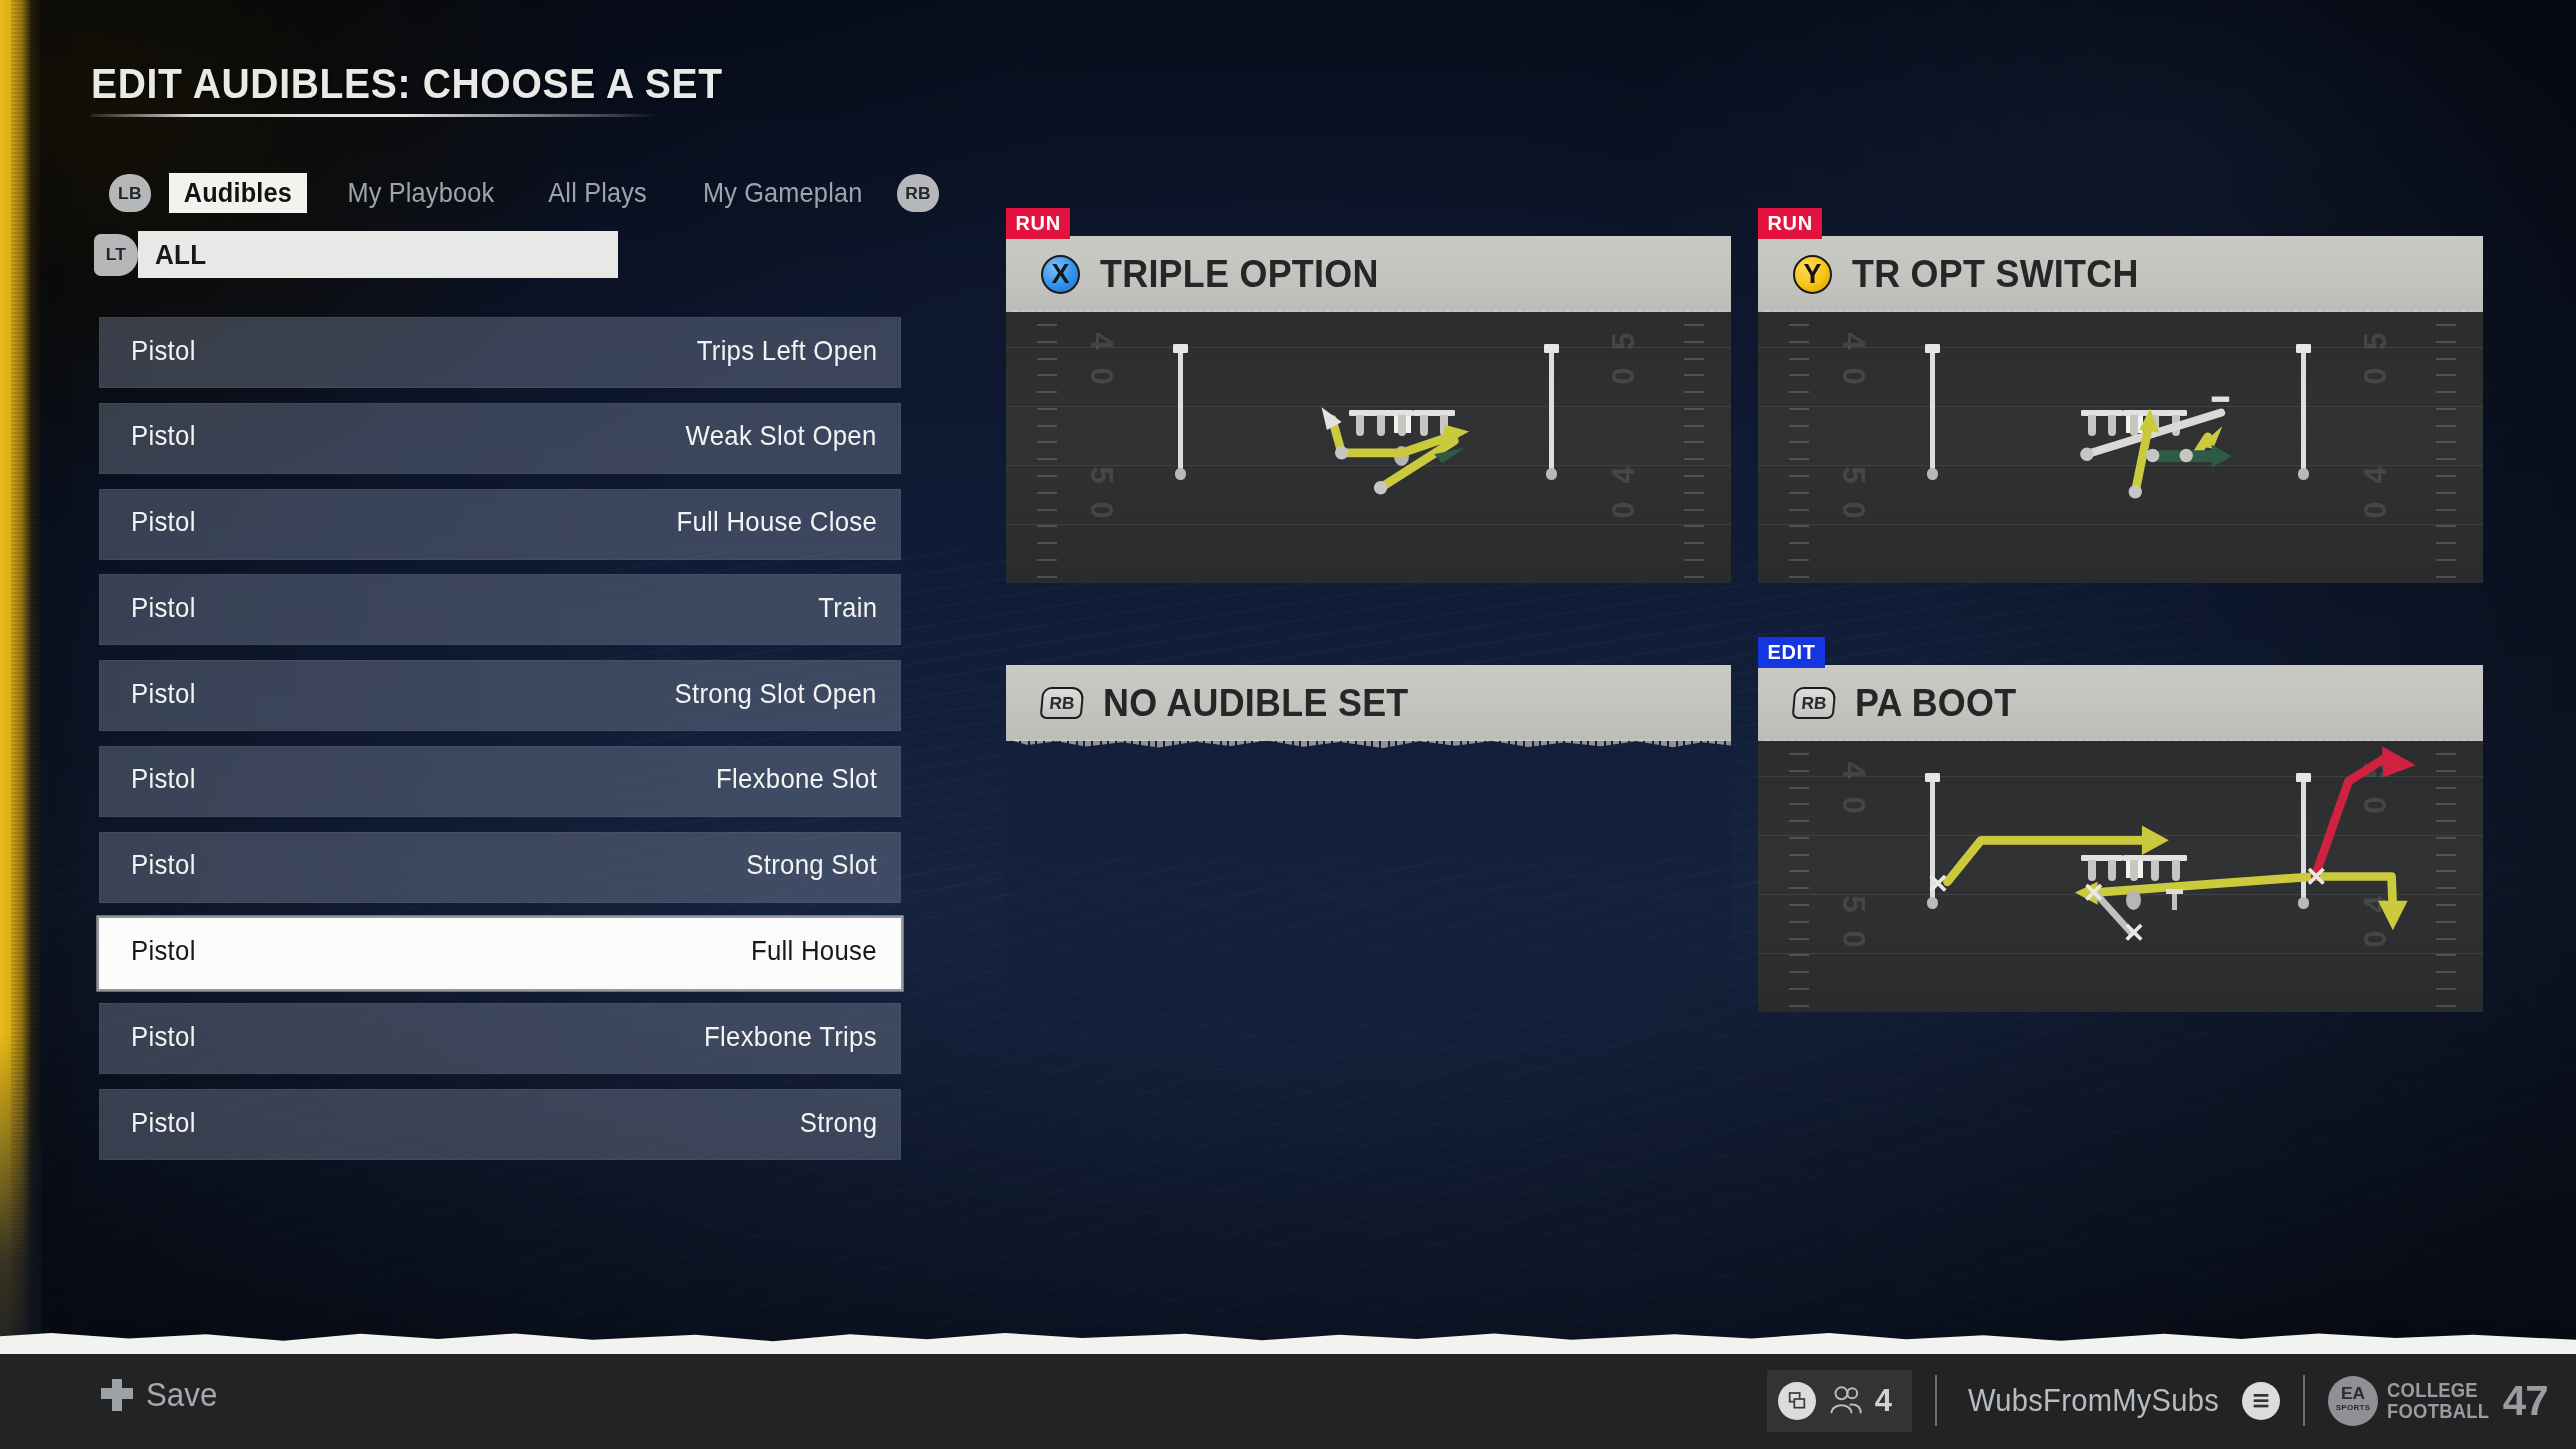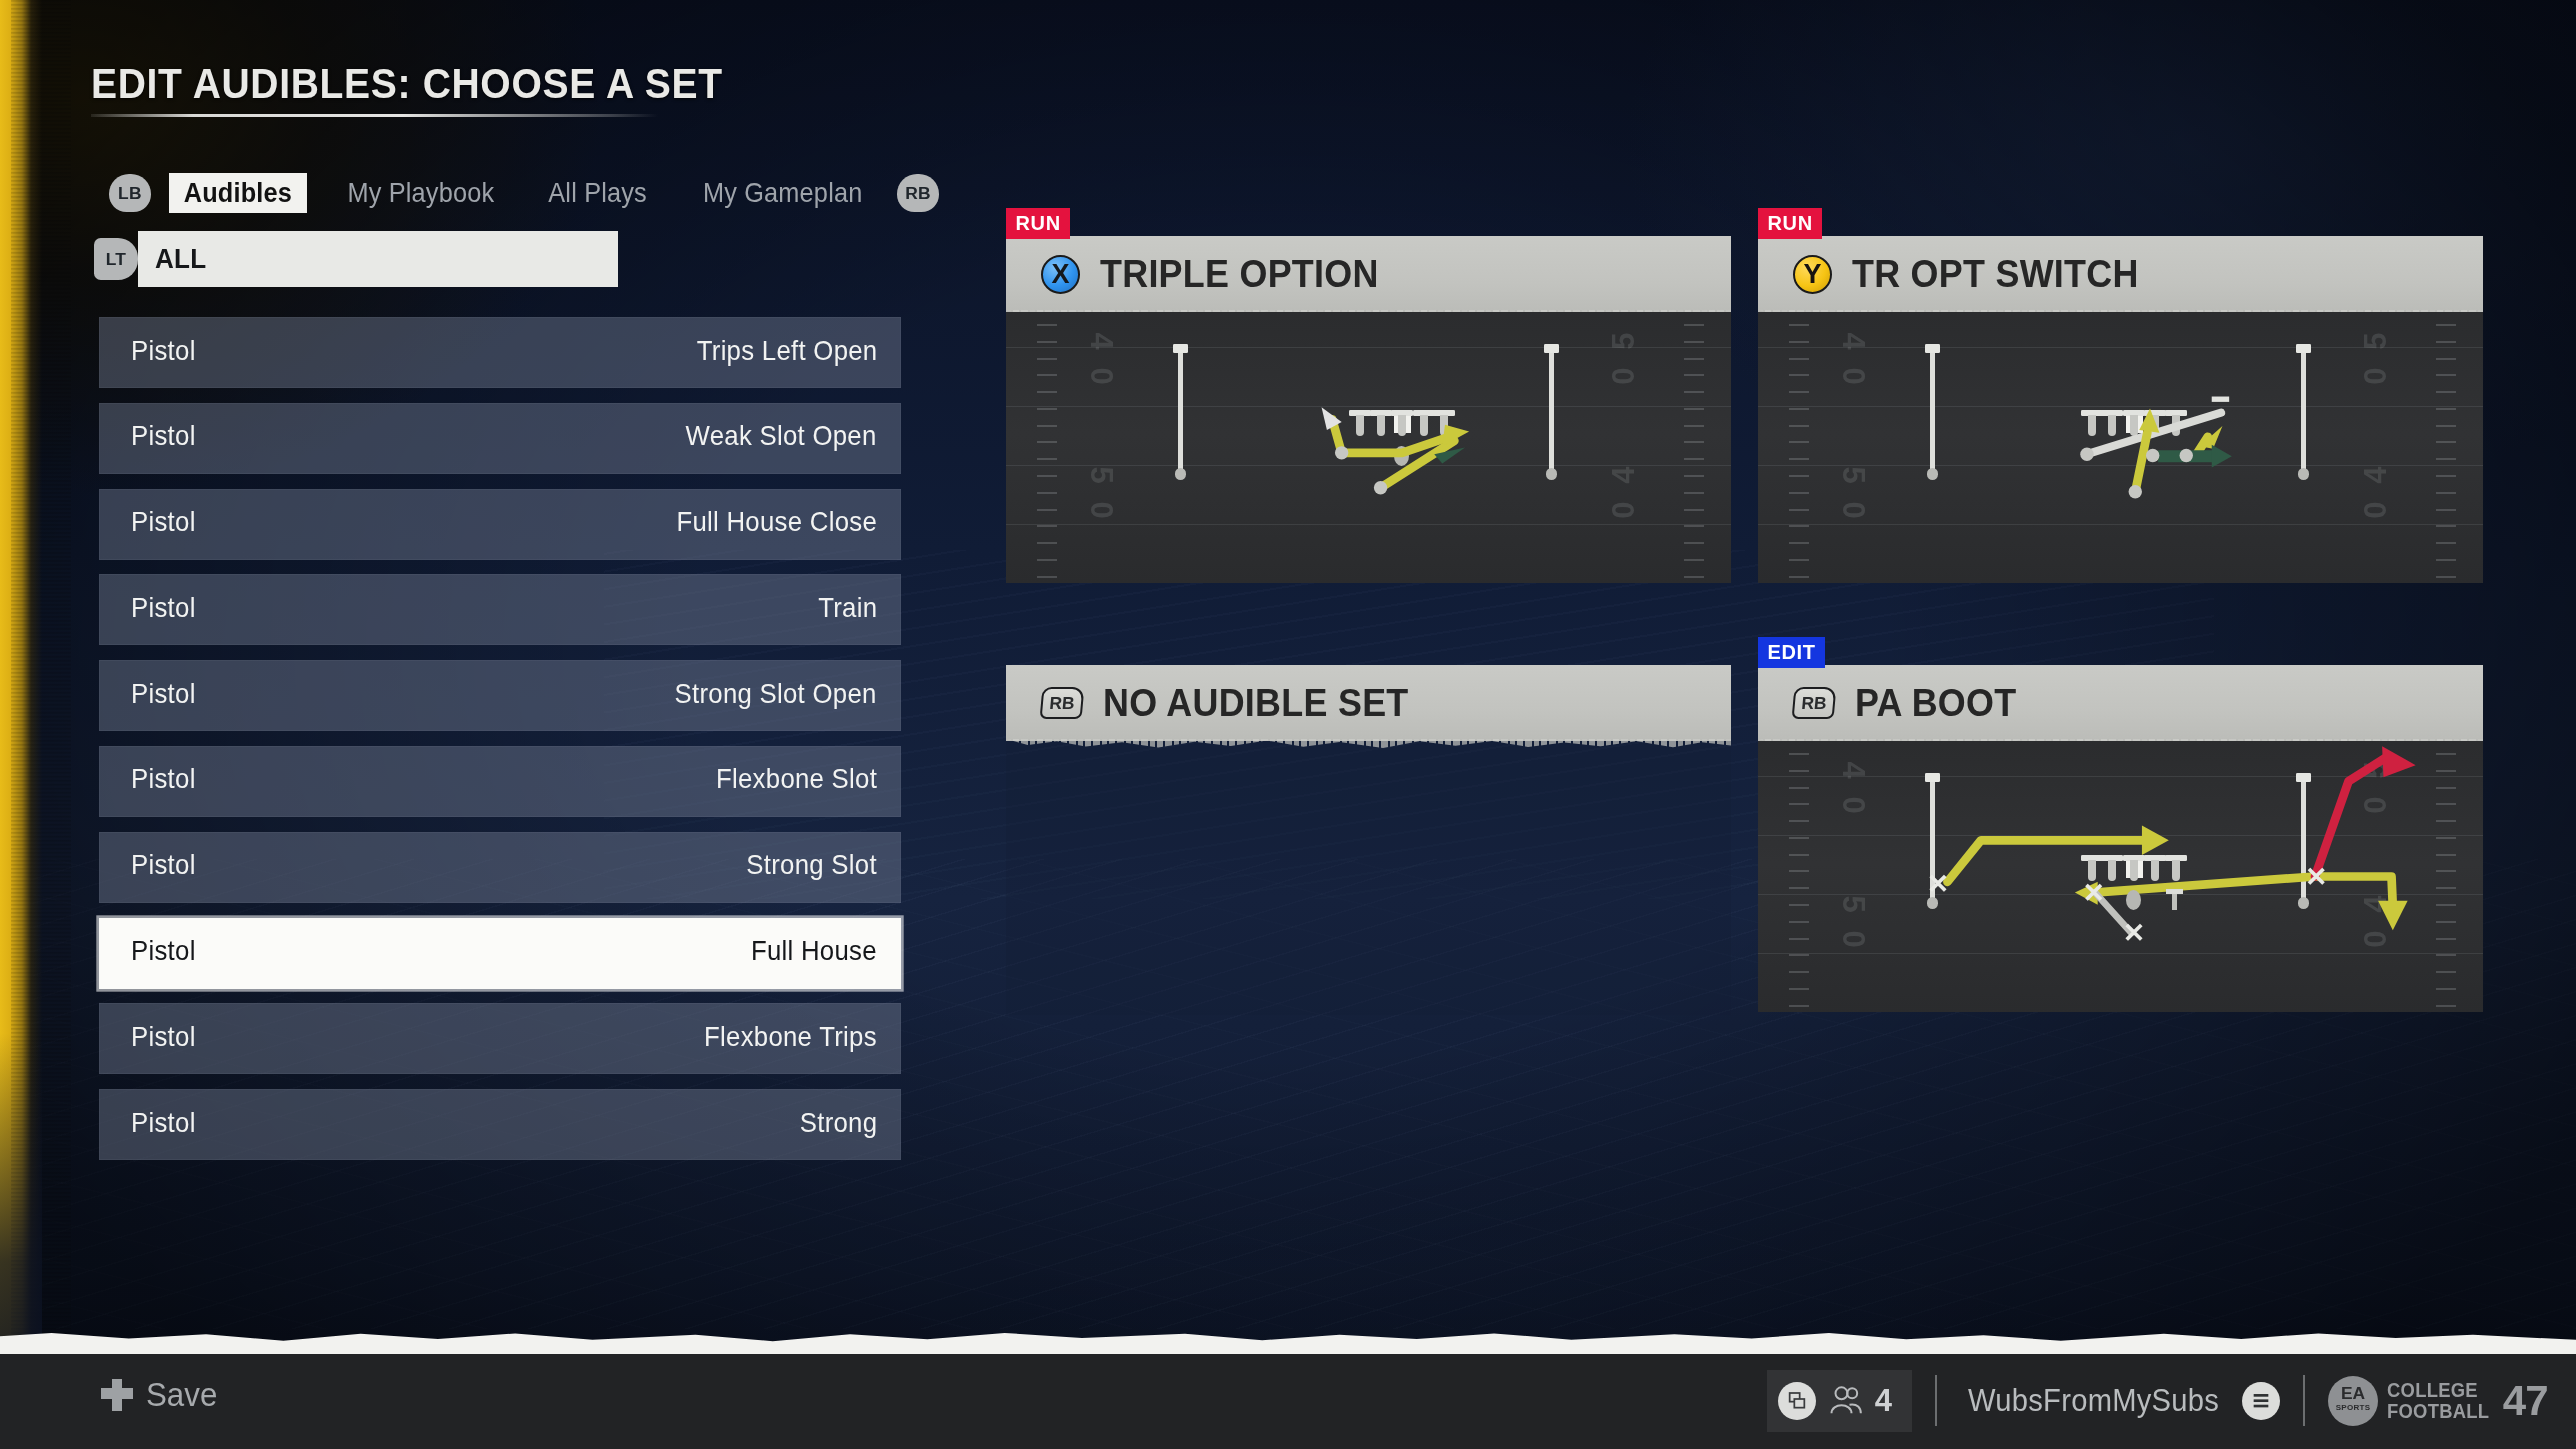--- a/index.html
+++ b/index.html
@@ -95,21 +95,21 @@
     font-family:"Liberation Sans Narrow","Liberation Sans",sans-serif;
     font-size:27.5px; color:#9fa4ab; padding: 4px 16px;
     letter-spacing:0.2px; white-space:nowrap;
     transform: scaleX(0.92); transform-origin:center;
   }
   .tab.active { background:#f2f2ef; color:#121212; font-weight:bold; }
 
   
   #filter-row { position:absolute; left:94px; top:231px; display:flex; align-items:center; gap:0; }
   #filter-box {
-    width:480px; height:56px; background:#e8e9e6;
+    width:480px; height:47px; background:#e8e9e6;
     display:flex; align-items:center; padding-left:17.4px;
   }
   #filter-value {
     font-family:"Liberation Sans Narrow","Liberation Sans",sans-serif;
     font-size:28px; font-weight:bold; color:#16181a; letter-spacing:0.3px;
     transform: scaleX(0.93); transform-origin:left center;
   }
 
   
   #play-list { position:absolute; left:99px; top:317px; width:802px; }

